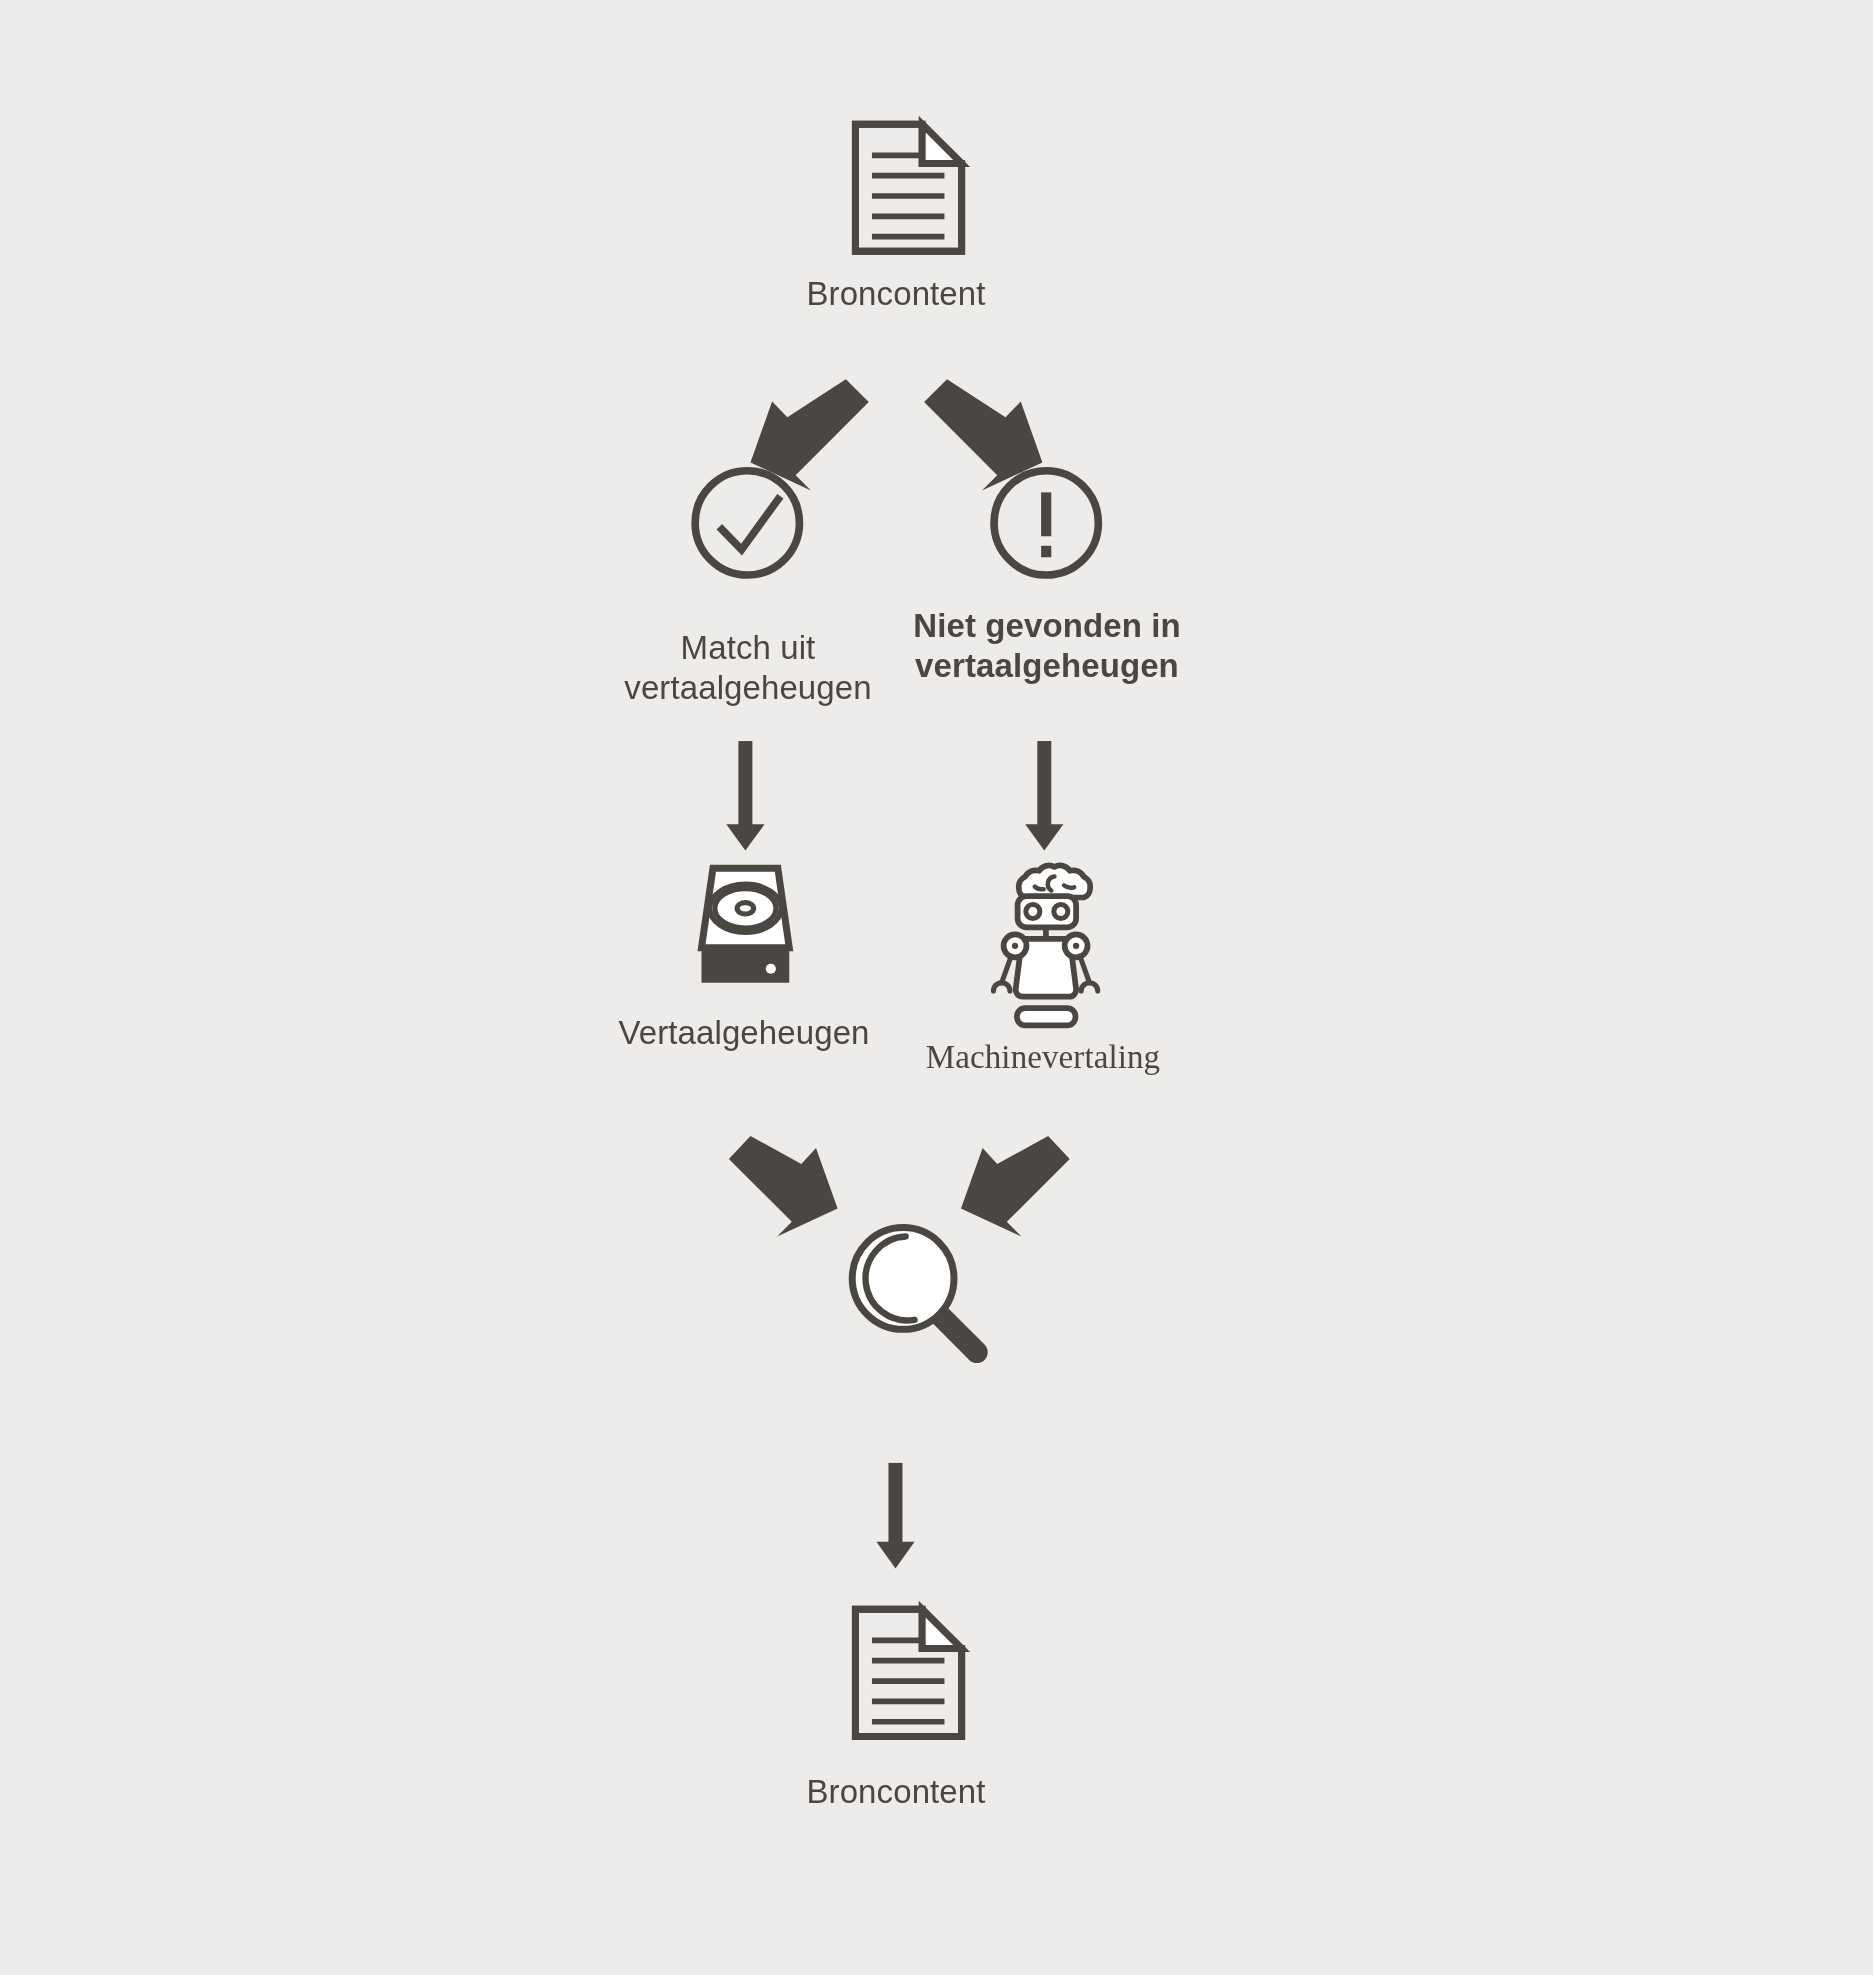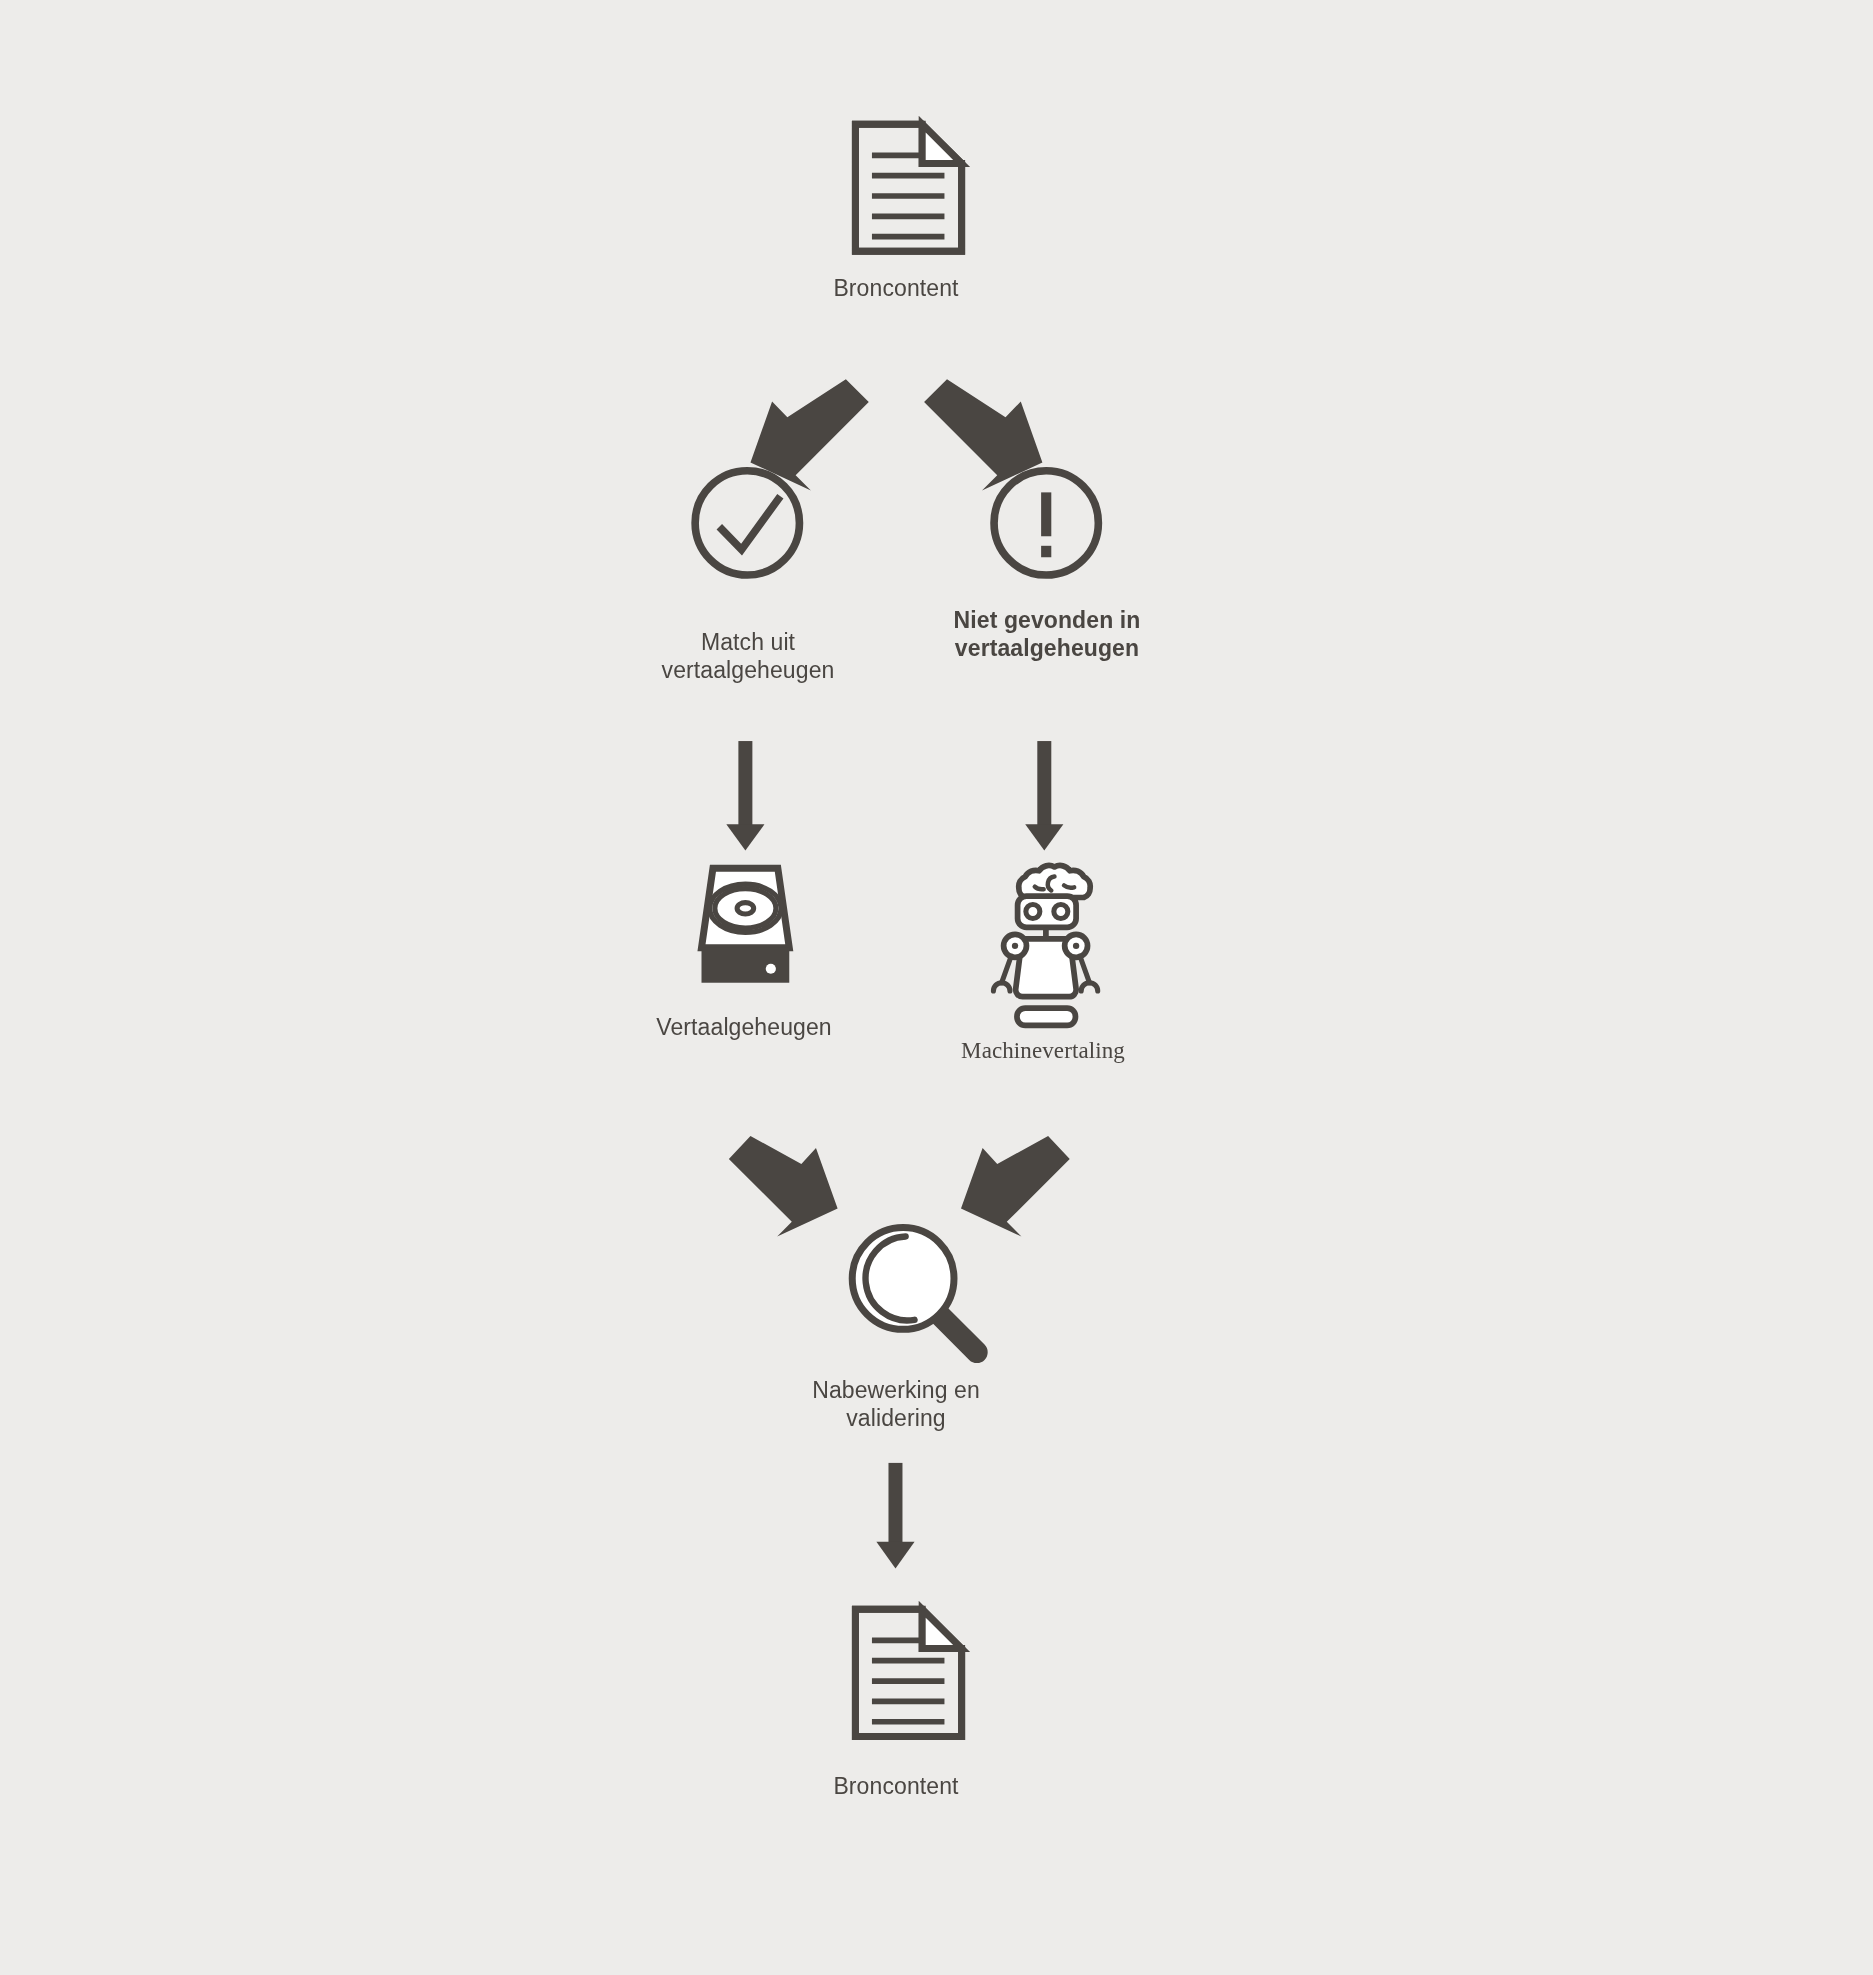--- a/index.html
+++ b/index.html
@@ -22,21 +22,21 @@
     position: absolute;
     top: 0;
     left: 0;
     width: 1873px;
     height: 1975px;
     display: block;
   }
   .node-label {
     position: absolute;
     color: #4a4642;
-    font-size: 23px;
+    font-size: 33px;
     line-height: 1.22;
     text-align: center;
     white-space: pre-line;
     letter-spacing: 0.1px;
   }
   .lbl-source      { left: 705px; top: 274px;  width: 382px; }
   .lbl-match       { left: 557px;  top: 628px;  width: 382px; }
   .lbl-notfound    { left: 856px; top: 606px;  width: 382px; font-weight: bold; }
   .lbl-tm          { left: 553px;  top: 1013px; width: 382px; }
   .lbl-mt          { left: 852px; top: 1037px; width: 382px; font-family: Liberation Serif, serif; }
@@ -187,19 +187,17 @@
   <div class="node-label lbl-match">Match uit
 vertaalgeheugen</div>
 
   <div class="node-label lbl-notfound">Niet gevonden in
 vertaalgeheugen</div>
 
   <div class="node-label lbl-tm">Vertaalgeheugen</div>
 
   <div class="node-label lbl-mt">Machinevertaling</div>
 
-  <div class="node-label lbl-post">Nabewerking en
-validering</div>
 
   <div class="node-label lbl-target">Broncontent</div>
 
 </div>
 
 
 </body></html>

